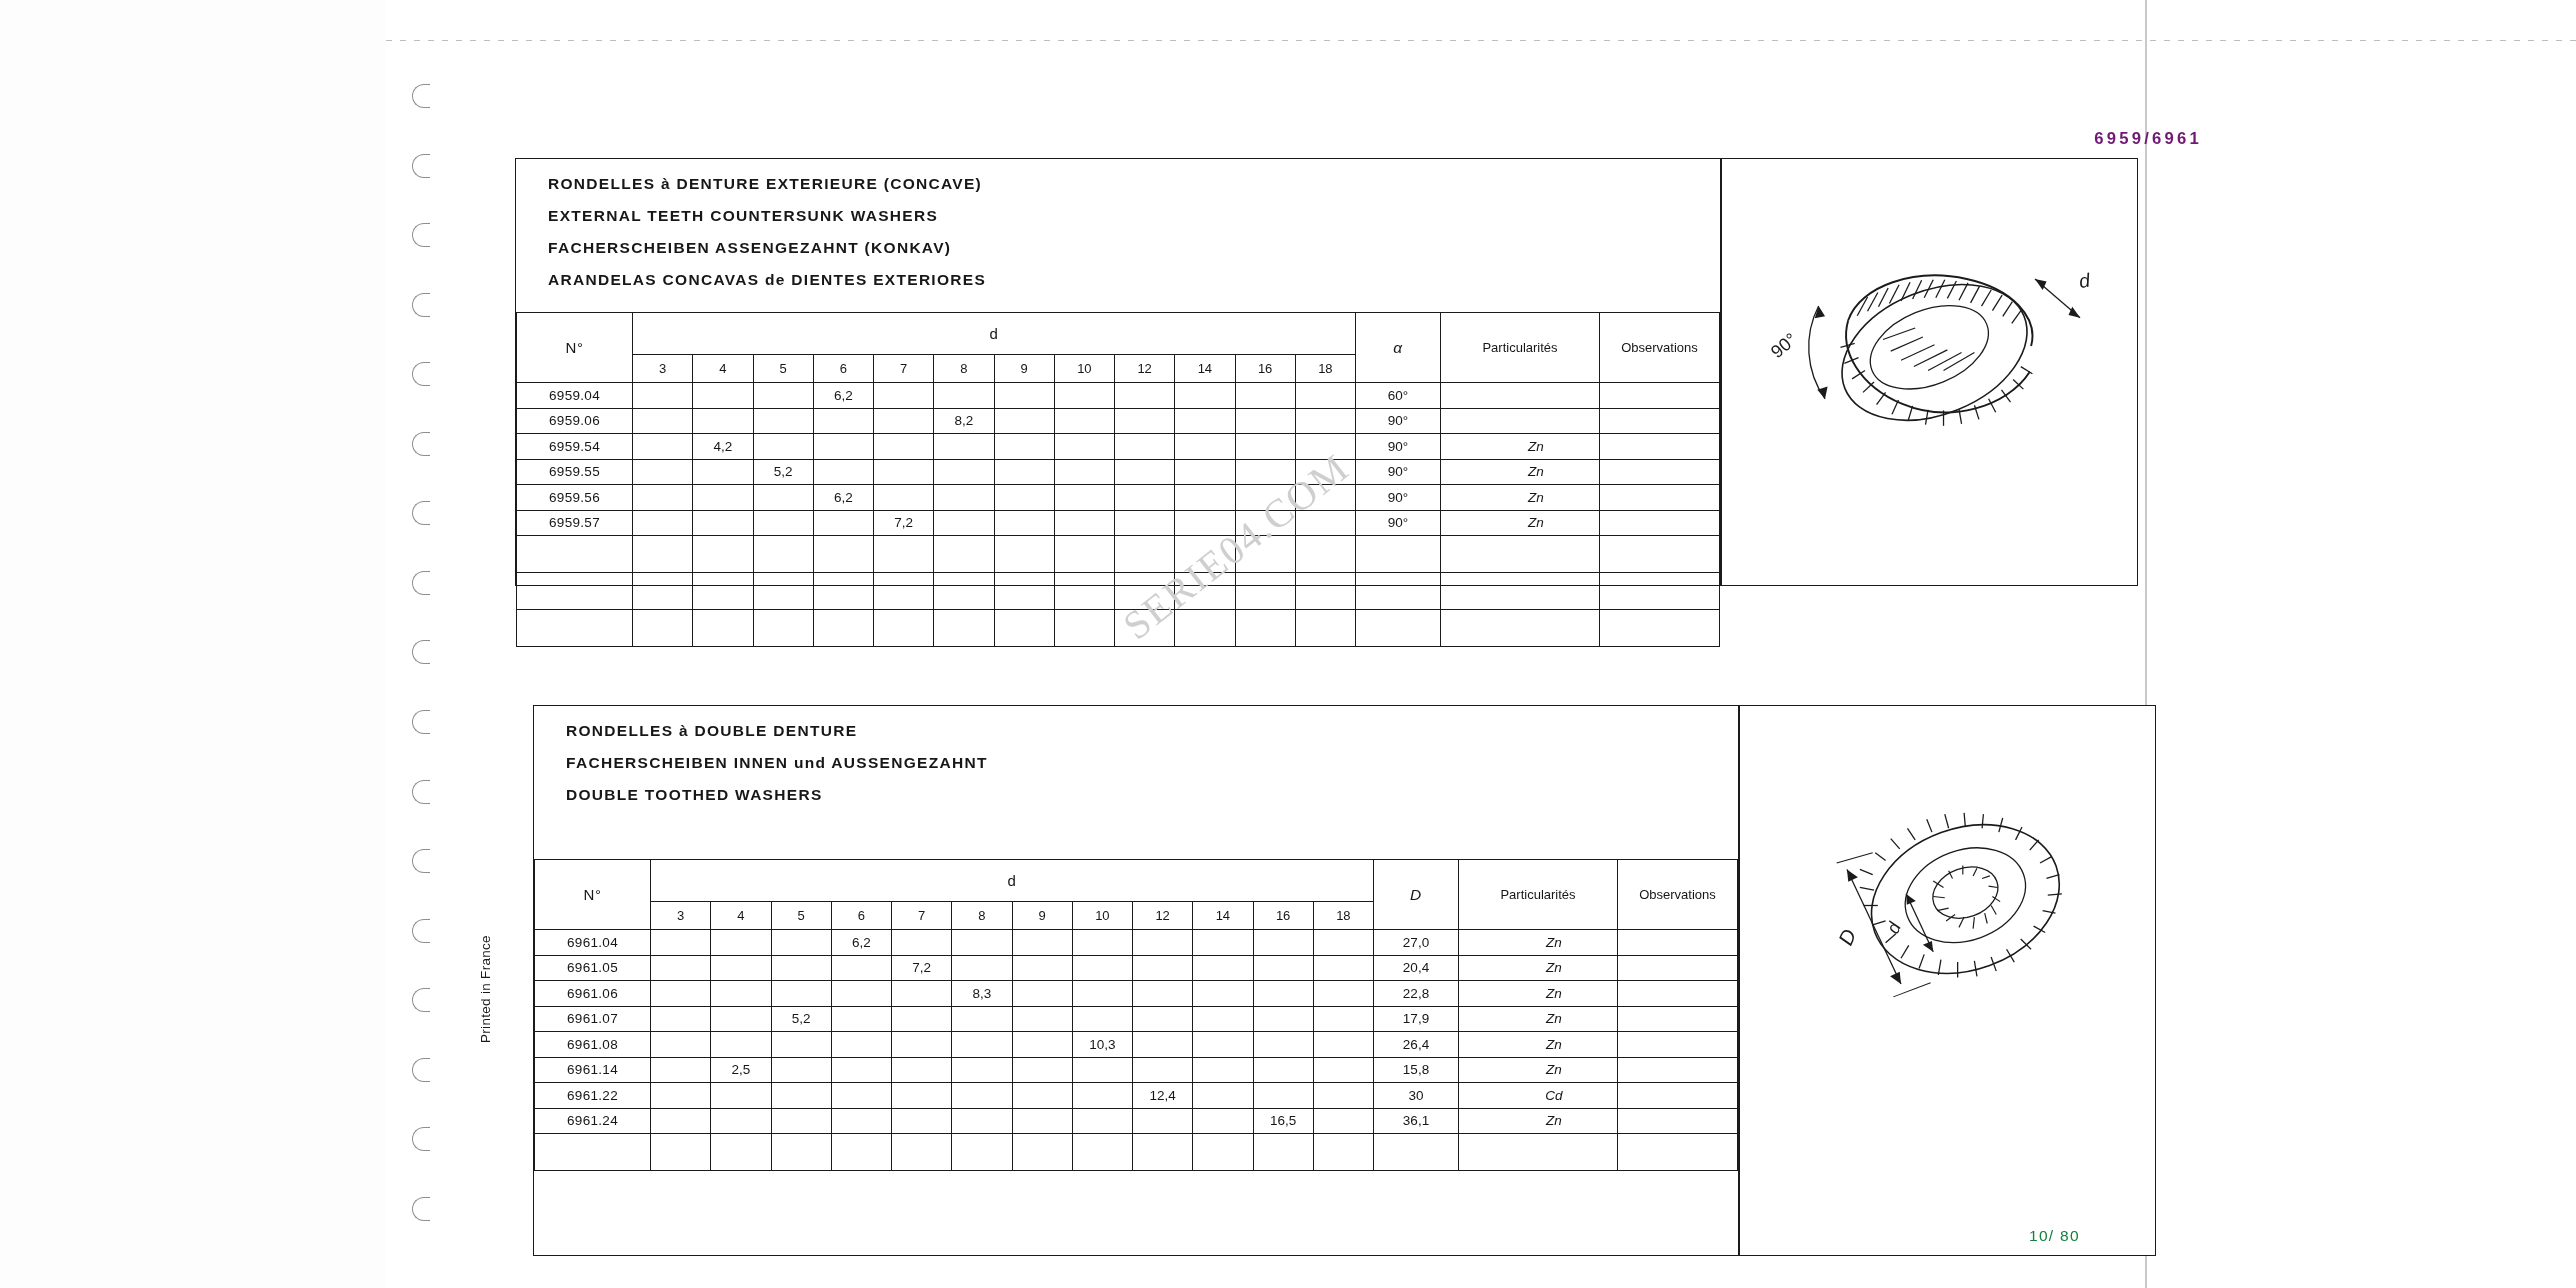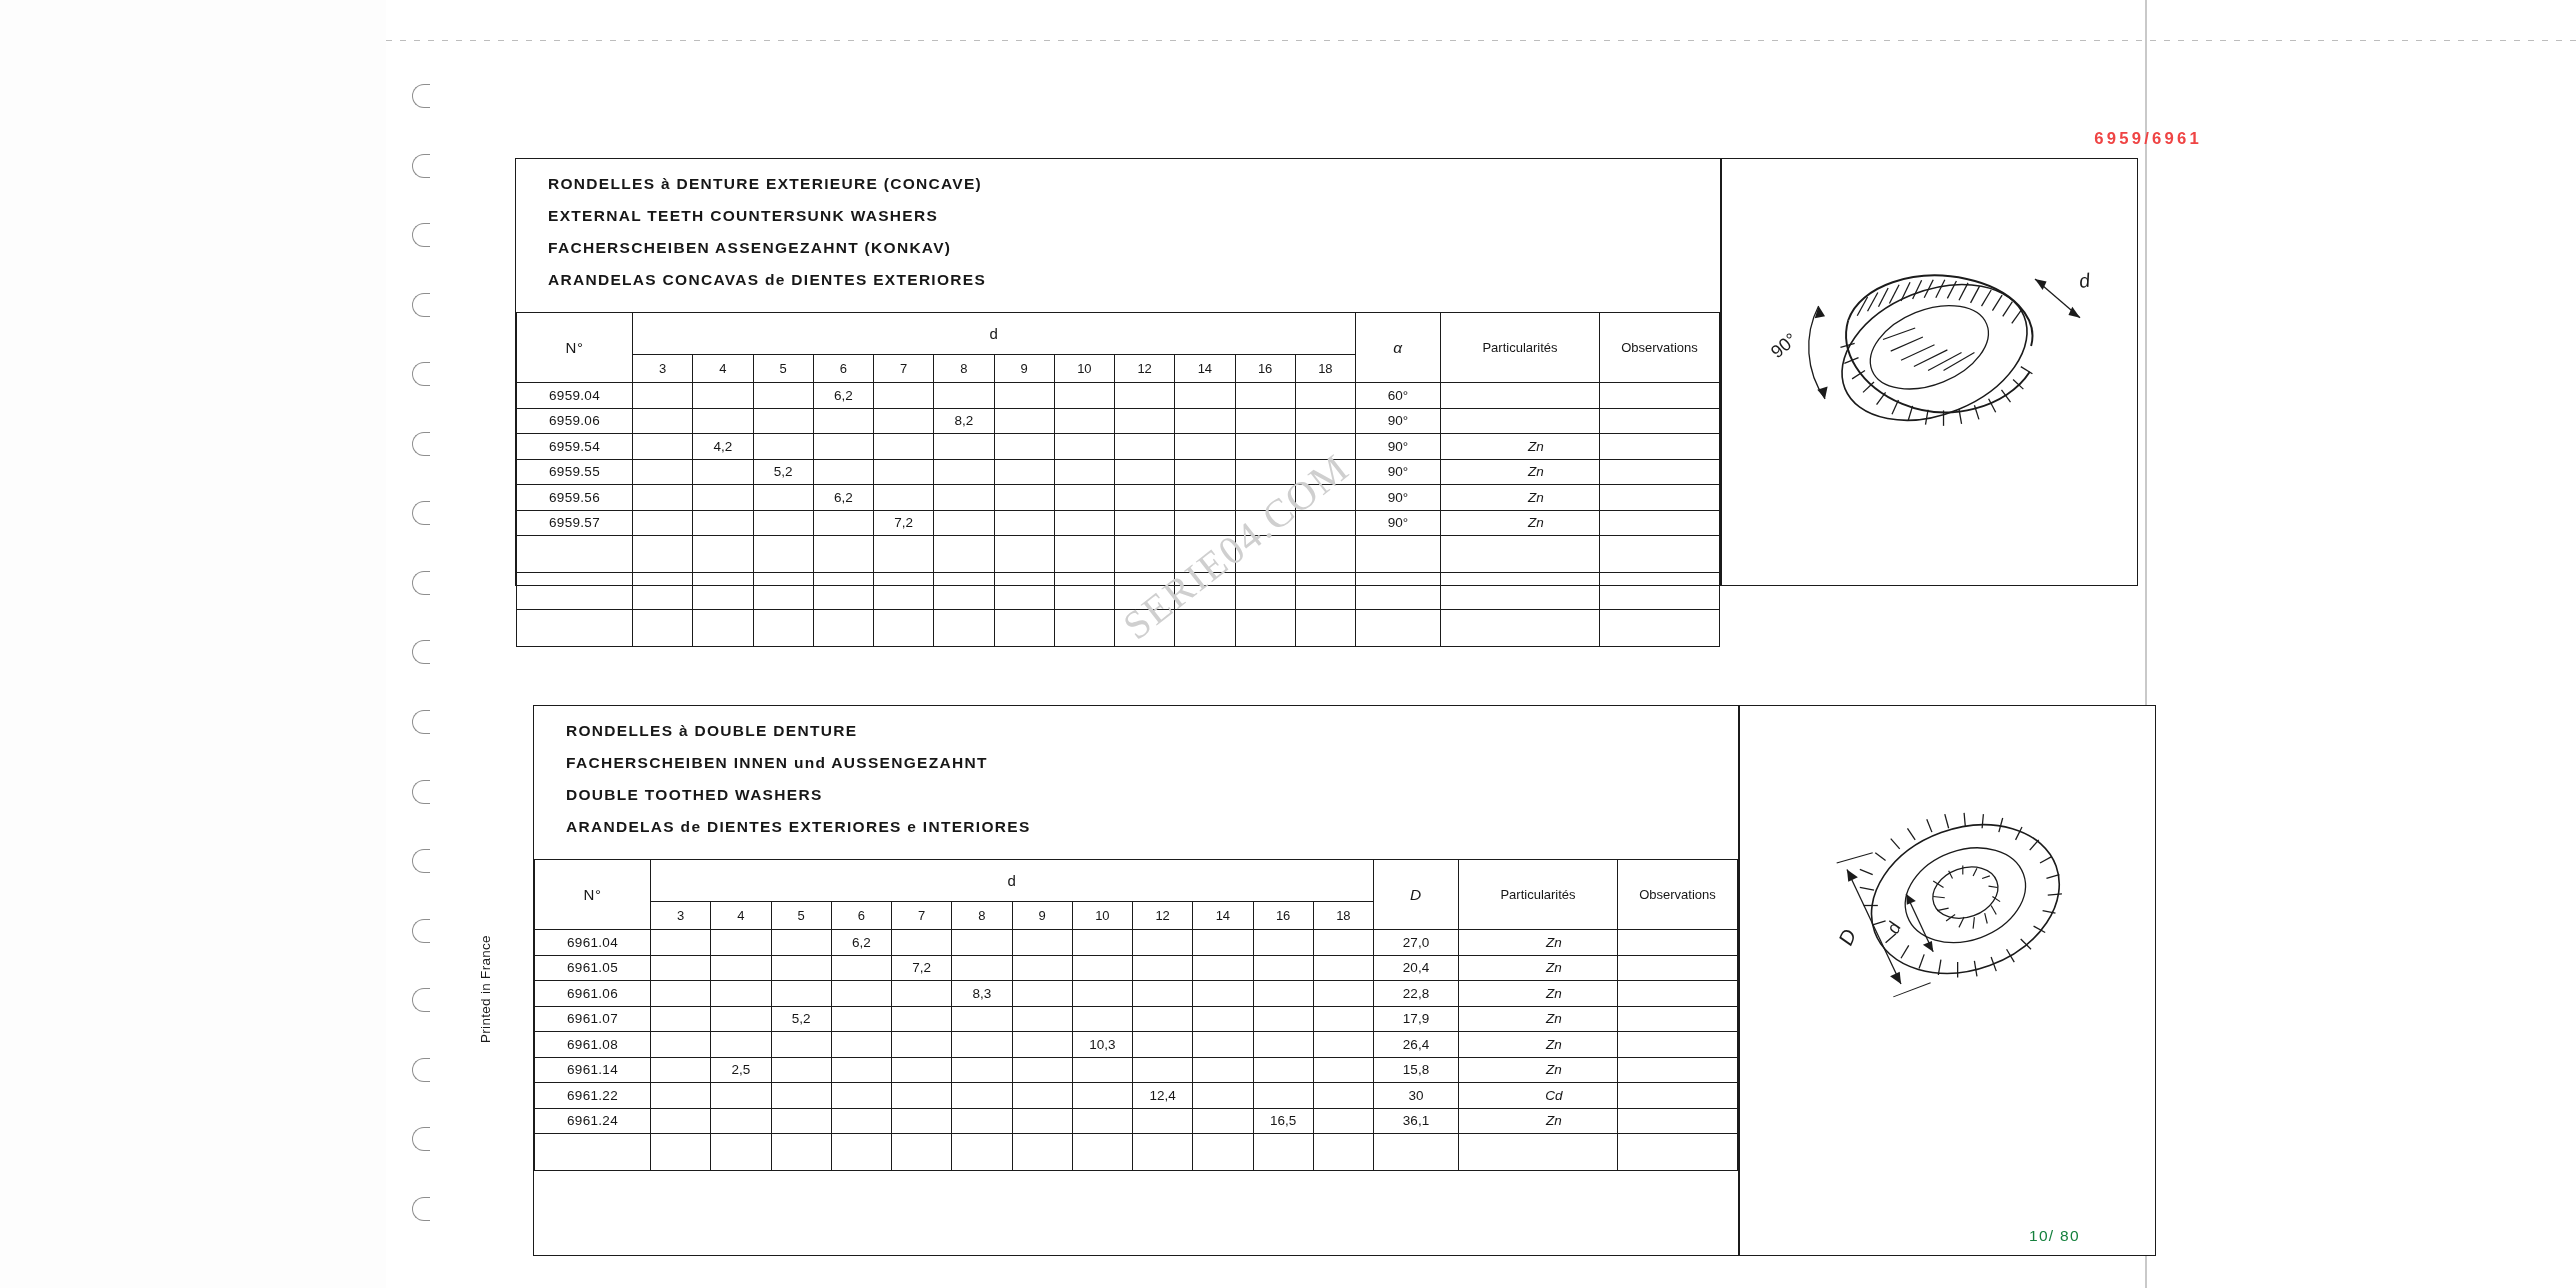--- a/index.html
+++ b/index.html
@@ -55,21 +55,21 @@
     background: #c9c9c9;
   }
 
   .header-code {
     position: absolute;
     right: 374px;
     top: 129px;
     font-size: 16.7px;
     letter-spacing: 3.2px;
     font-weight: bold;
-    color: #ef4444;
+    color: #701a75;
     white-space: nowrap;
   }
 
   .block {
     position: absolute;
     border: 1.9px solid #1b1b1b;
     box-sizing: border-box;
     background: #fff;
   }
   
@@ -476,21 +476,20 @@
         <text x="86" y="310" font-family="Liberation Sans, sans-serif" font-size="28" fill="#1b1b1b" transform="rotate(-40 86 310)">90°</text>
       </svg>
     </div>
   </div>
 
   <div class="block" id="block2">
     <div class="title-lines">
       <div class="tl">RONDELLES à DOUBLE DENTURE</div>
       <div class="tl">FACHERSCHEIBEN INNEN und AUSSENGEZAHNT</div>
       <div class="tl">DOUBLE TOOTHED WASHERS</div>
-      <div class="tl">ARANDELAS de DIENTES EXTERIORES e INTERIORES</div>
     </div>
 
     <table class="spec" id="table2">
         <tbody>
           <tr class="hdr1">
             <td class="no-col hdr-label" rowspan="2">N°</td>
             <td class="hdr-label" colspan="12">d</td>
             <td class="alpha-col alpha-head" rowspan="2">D</td>
             <td class="part-col hdr-label small" rowspan="2">Particularités</td>
             <td class="obs-col hdr-label small" rowspan="2">Observations</td>

